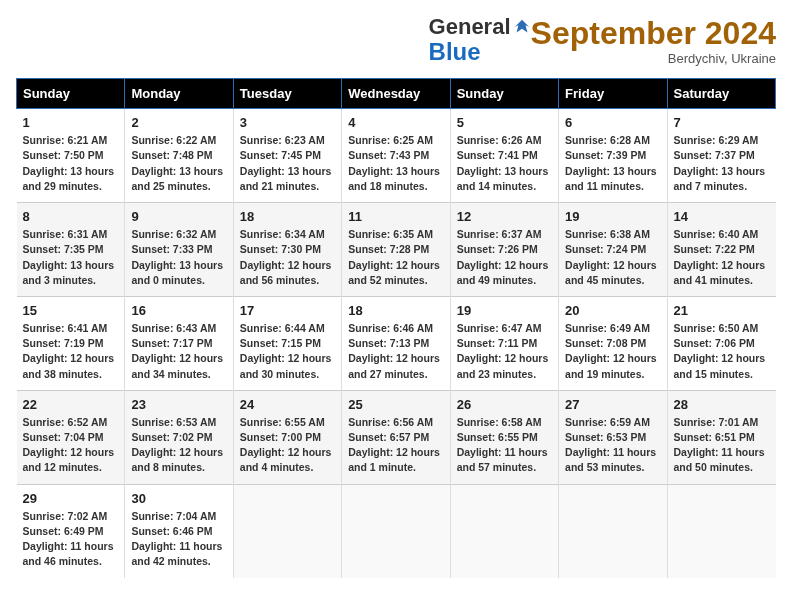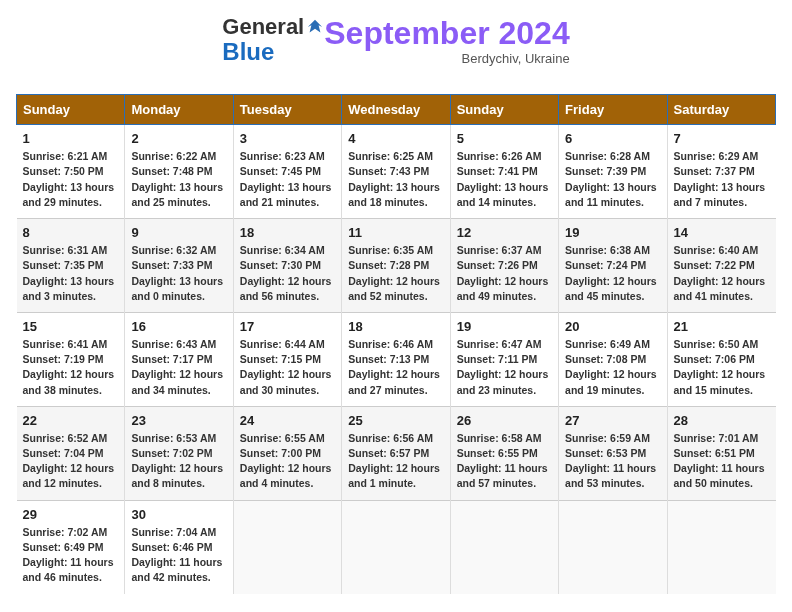--- a/index.html
+++ b/index.html
@@ -5,23 +5,23 @@
     * { box-sizing: border-box; margin: 0; padding: 0; }
     body {
       font-family: Arial, sans-serif;
       background: #fff;
       width: 792px;
       min-height: 612px;
       padding: 16px;
     }
     .header-section {
       display: flex;
-      justify-content: center;
+      justify-content: flex-end;
       align-items: flex-start;
-      margin-bottom: 28px;
+      margin-bottom: 12px;
     }
     .logo {
       display: flex;
       flex-direction: column;
       align-items: flex-start;
     }
     .logo-text {
       display: flex;
       align-items: center;
       font-size: 22px;
@@ -33,34 +33,34 @@
       width: 18px;
       height: 18px;
       margin-left: 2px;
     }
     .title-block {
       text-align: right;
     }
     .calendar-title {
       font-size: 32px;
       font-weight: bold;
-      color: #8b5cf6;
+      color: #a16207;
       line-height: 1.1;
     }
     .calendar-subtitle {
       font-size: 13px;
       color: #555;
     }
     table {
       width: 100%;
       border-collapse: collapse;
       font-size: 11px;
     }
     thead tr th {
-      background-color: #a16207;
+      background-color: #000000;
       color: #fff;
       padding: 7px 6px;
       text-align: left;
       font-size: 13px;
       font-weight: bold;
       border: 1px solid #2a6db5;
     }
     tbody tr {
       border-bottom: 1px solid #ccc;
     }

